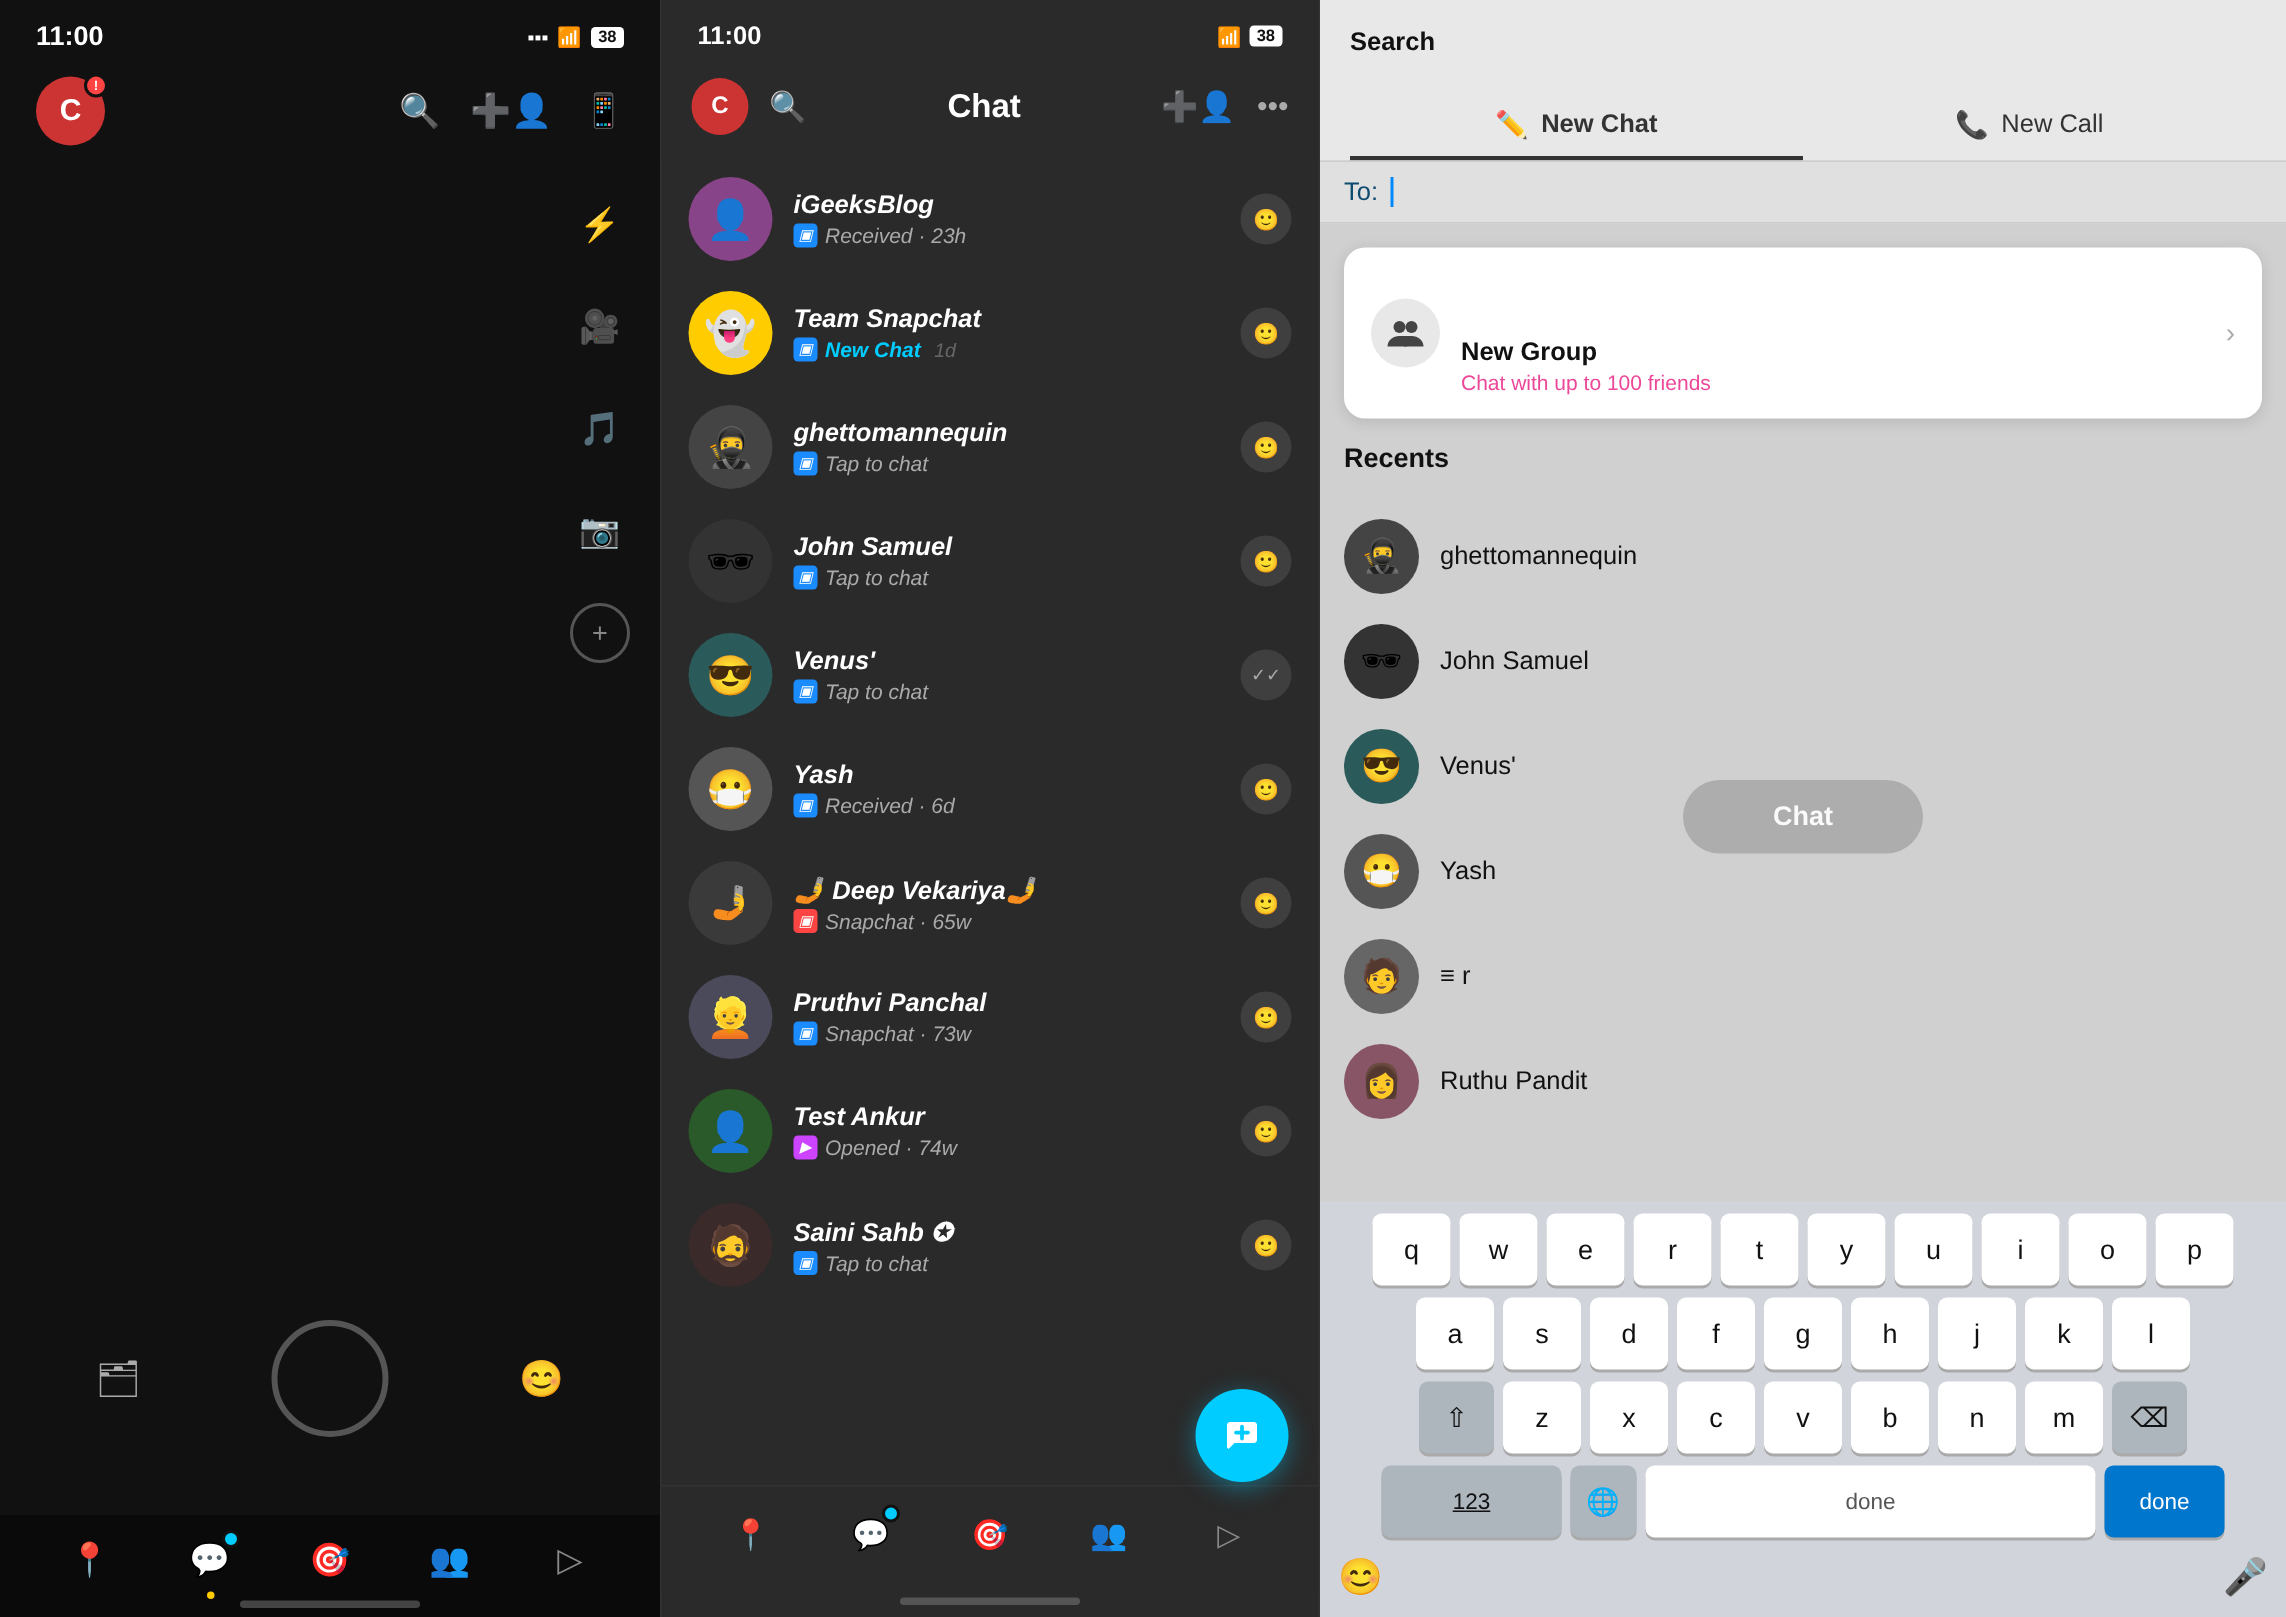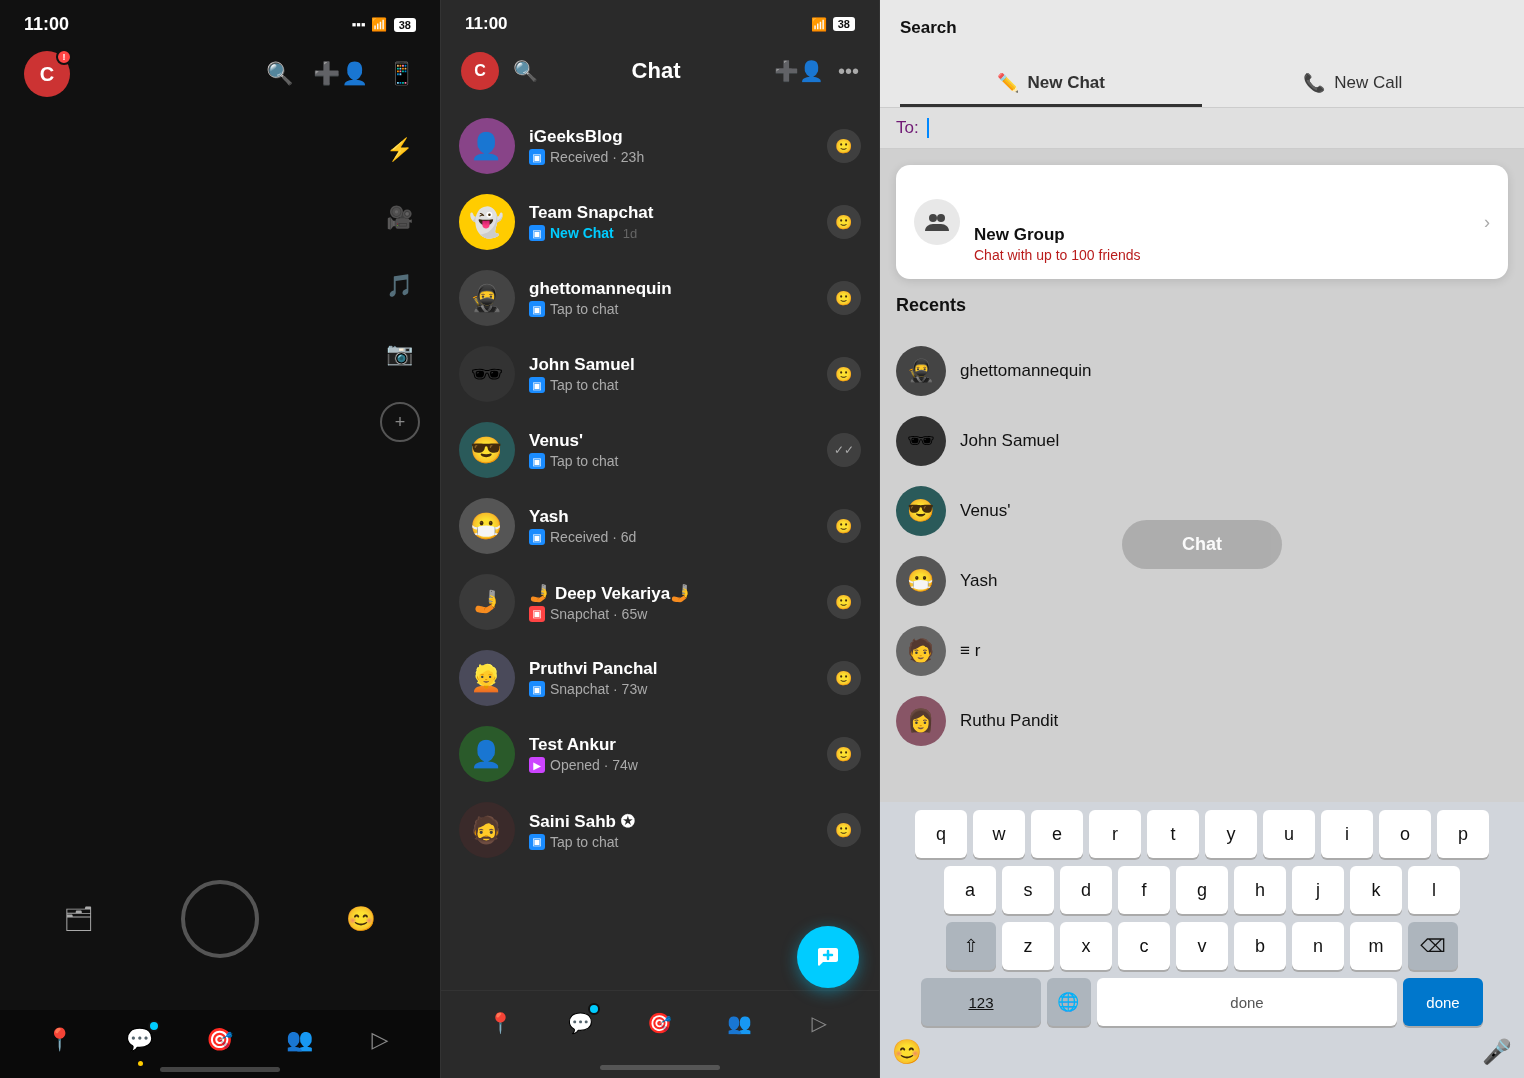--- a/index.html
+++ b/index.html
@@ -208,21 +208,21 @@
       background: #555;
       flex-shrink: 0;
       display: flex; align-items: center; justify-content: center;
       font-size: 24px;
       overflow: hidden;
       position: relative;
     }
 
     .chat-avatar.snapchat-yellow { background: #ffcc00; }
 
-    .chat-info { flex: 1; min-width: 0; }
+    .chat-info { flex: 1; min-width: 0; font-style: italic; }
     .chat-name {
       color: white; font-size: 17px; font-weight: 600;
       white-space: nowrap; overflow: hidden; text-overflow: ellipsis;
     }
     .chat-name.bold { font-weight: 700; }
 
     .chat-status {
       display: flex; align-items: center; gap: 5px;
       margin-top: 2px;
     }
@@ -325,21 +325,21 @@
     .tab-icon { font-size: 18px; }
 
     .to-row {
       display: flex;
       align-items: center;
       padding: 10px 16px;
       background: #e0e0e0;
       border-top: 1px solid #ccc;
       border-bottom: 1px solid #ccc;
     }
-    .to-label { color: #701a75; font-size: 17px; margin-right: 8px; }
+    .to-label { color: #0c4a6e; font-size: 17px; margin-right: 8px; }
     .to-cursor {
       width: 2px; height: 20px;
       background: #0088ff;
       animation: blink 1s infinite;
     }
     @keyframes blink { 0%,100%{opacity:1} 50%{opacity:0} }
 
     
     .new-group-card {
       margin: 16px 16px 0;
@@ -354,21 +354,21 @@
     .group-icon-circle {
       width: 46px; height: 46px;
       border-radius: 50%;
       background: #e8e8e8;
       display: flex; align-items: center; justify-content: center;
       font-size: 22px; color: #444;
       flex-shrink: 0;
     }
     .group-info { flex: 1; }
     .group-title { font-size: 17px; font-weight: 700; color: #111; margin-top: 44px; }
-    .group-sub { font-size: 14px; color: #b91c1c; margin-top: 2px; }
+    .group-sub { font-size: 14px; color: #ec4899; margin-top: 2px; }
     .chevron-right { color: #aaa; font-size: 18px; }
 
     .recents-section { padding: 16px 16px 0; }
     .recents-label { font-size: 18px; font-weight: 700; color: #111; margin-bottom: 20px; }
 
     .recent-item {
       display: flex;
       align-items: center;
       gap: 14px;
       padding: 10px 0;

